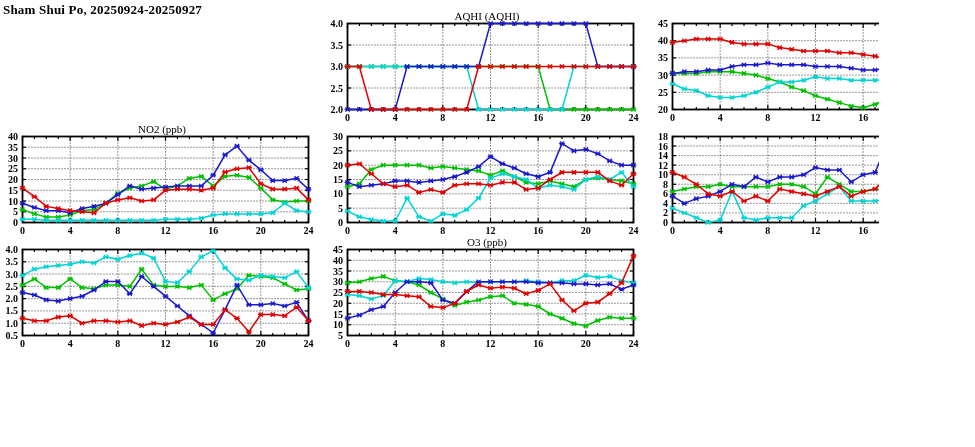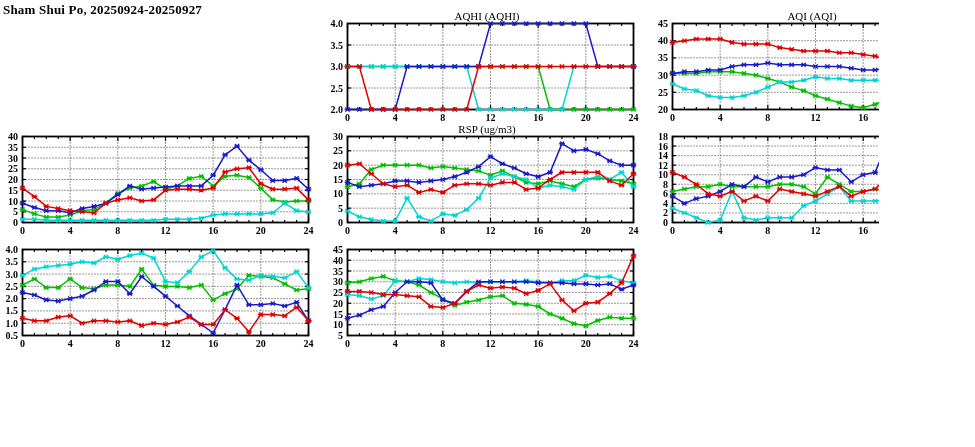--- a/index.html
+++ b/index.html
@@ -204,21 +204,20 @@
         <path d="M246.01666666666665 43.5H251.81666666666666M246.81666666666666 41.4L251.01666666666665 45.6M246.81666666666666 45.6L251.01666666666665 41.4" stroke="#e00000" stroke-width="1.3" fill="none"></path>
         <path d="M257.9333333333334 43.5H263.73333333333335M258.73333333333335 41.4L262.9333333333334 45.6M258.73333333333335 45.6L262.9333333333334 41.4" stroke="#e00000" stroke-width="1.3" fill="none"></path>
         <path d="M269.85 43.5H275.65M270.65 41.4L274.85 45.6M270.65 45.6L274.85 41.4" stroke="#e00000" stroke-width="1.3" fill="none"></path>
         <path d="M281.7666666666667 43.5H287.56666666666666M282.56666666666666 41.4L286.7666666666667 45.6M282.56666666666666 45.6L286.7666666666667 41.4" stroke="#e00000" stroke-width="1.3" fill="none"></path>
         <path d="M293.68333333333334 43.5H299.4833333333333M294.4833333333333 41.4L298.68333333333334 45.6M294.4833333333333 45.6L298.68333333333334 41.4" stroke="#e00000" stroke-width="1.3" fill="none"></path>
         <path d="M305.6 43.5H311.4M306.4 41.4L310.6 45.6M306.4 45.6L310.6 41.4" stroke="#e00000" stroke-width="1.3" fill="none"></path>
       </svg>
   </div>
 
   <div class="chart" style="left:650px;top:10px">
-    <div class="chart-title">AQI (AQI)</div>
     <svg width="320" height="100">
         <line x1="22.5" y1="69.3" x2="308.5" y2="69.3" stroke="#333" stroke-width="1" stroke-dasharray="1,2"></line>
         <line x1="22.5" y1="52.1" x2="308.5" y2="52.1" stroke="#333" stroke-width="1" stroke-dasharray="1,2"></line>
         <line x1="22.5" y1="34.9" x2="308.5" y2="34.9" stroke="#333" stroke-width="1" stroke-dasharray="1,2"></line>
         <line x1="22.5" y1="17.699999999999996" x2="308.5" y2="17.699999999999996" stroke="#333" stroke-width="1" stroke-dasharray="1,2"></line>
         <line x1="70.16666666666666" y1="0.5" x2="70.16666666666666" y2="86.5" stroke="#333" stroke-width="1" stroke-dasharray="1,2"></line>
         <line x1="117.83333333333333" y1="0.5" x2="117.83333333333333" y2="86.5" stroke="#333" stroke-width="1" stroke-dasharray="1,2"></line>
         <line x1="165.5" y1="0.5" x2="165.5" y2="86.5" stroke="#333" stroke-width="1" stroke-dasharray="1,2"></line>
         <line x1="213.16666666666666" y1="0.5" x2="213.16666666666666" y2="86.5" stroke="#333" stroke-width="1" stroke-dasharray="1,2"></line>
         <line x1="260.83333333333337" y1="0.5" x2="260.83333333333337" y2="86.5" stroke="#333" stroke-width="1" stroke-dasharray="1,2"></line>
@@ -399,20 +398,21 @@
         <path d="M246.01666666666665 38.339999999999996H251.81666666666666M246.81666666666666 36.239999999999995L251.01666666666665 40.44M246.81666666666666 40.44L251.01666666666665 36.239999999999995" stroke="#e00000" stroke-width="1.3" fill="none"></path>
         <path d="M257.9333333333334 40.059999999999995H263.73333333333335M258.73333333333335 37.959999999999994L262.9333333333334 42.16M258.73333333333335 42.16L262.9333333333334 37.959999999999994" stroke="#e00000" stroke-width="1.3" fill="none"></path>
         <path d="M269.85 40.059999999999995H275.65M270.65 37.959999999999994L274.85 42.16M270.65 42.16L274.85 37.959999999999994" stroke="#e00000" stroke-width="1.3" fill="none"></path>
         <path d="M281.7666666666667 41.78H287.56666666666666M282.56666666666666 39.68L286.7666666666667 43.88M282.56666666666666 43.88L286.7666666666667 39.68" stroke="#e00000" stroke-width="1.3" fill="none"></path>
         <path d="M293.68333333333334 43.5H299.4833333333333M294.4833333333333 41.4L298.68333333333334 45.6M294.4833333333333 45.6L298.68333333333334 41.4" stroke="#e00000" stroke-width="1.3" fill="none"></path>
         <path d="M305.6 46.940000000000005H311.4M306.4 44.84L310.6 49.040000000000006M306.4 49.040000000000006L310.6 44.84" stroke="#e00000" stroke-width="1.3" fill="none"></path>
       </svg>
   </div>
 
   <div class="chart" style="left:0px;top:123px">
+    <div class="chart-title">NO2 (ppb)</div>
     <svg width="320" height="100">
         <line x1="22.5" y1="75.75" x2="308.5" y2="75.75" stroke="#333" stroke-width="1" stroke-dasharray="1,2"></line>
         <line x1="22.5" y1="65" x2="308.5" y2="65" stroke="#333" stroke-width="1" stroke-dasharray="1,2"></line>
         <line x1="22.5" y1="54.25" x2="308.5" y2="54.25" stroke="#333" stroke-width="1" stroke-dasharray="1,2"></line>
         <line x1="22.5" y1="43.5" x2="308.5" y2="43.5" stroke="#333" stroke-width="1" stroke-dasharray="1,2"></line>
         <line x1="22.5" y1="32.75" x2="308.5" y2="32.75" stroke="#333" stroke-width="1" stroke-dasharray="1,2"></line>
         <line x1="22.5" y1="22" x2="308.5" y2="22" stroke="#333" stroke-width="1" stroke-dasharray="1,2"></line>
         <line x1="22.5" y1="11.25" x2="308.5" y2="11.25" stroke="#333" stroke-width="1" stroke-dasharray="1,2"></line>
         <line x1="70.16666666666666" y1="0.5" x2="70.16666666666666" y2="86.5" stroke="#333" stroke-width="1" stroke-dasharray="1,2"></line>
         <line x1="117.83333333333333" y1="0.5" x2="117.83333333333333" y2="86.5" stroke="#333" stroke-width="1" stroke-dasharray="1,2"></line>
@@ -605,21 +605,20 @@
         <path d="M246.01666666666665 31.675000000000004H251.81666666666666M246.81666666666666 29.575000000000003L251.01666666666665 33.775000000000006M246.81666666666666 33.775000000000006L251.01666666666665 29.575000000000003" stroke="#e00000" stroke-width="1.3" fill="none"></path>
         <path d="M257.9333333333334 47.800000000000004H263.73333333333335M258.73333333333335 45.7L262.9333333333334 49.900000000000006M258.73333333333335 49.900000000000006L262.9333333333334 45.7" stroke="#e00000" stroke-width="1.3" fill="none"></path>
         <path d="M269.85 53.175000000000004H275.65M270.65 51.075L274.85 55.275000000000006M270.65 55.275000000000006L274.85 51.075" stroke="#e00000" stroke-width="1.3" fill="none"></path>
         <path d="M281.7666666666667 53.175000000000004H287.56666666666666M282.56666666666666 51.075L286.7666666666667 55.275000000000006M282.56666666666666 55.275000000000006L286.7666666666667 51.075" stroke="#e00000" stroke-width="1.3" fill="none"></path>
         <path d="M293.68333333333334 52.1H299.4833333333333M294.4833333333333 50L298.68333333333334 54.2M294.4833333333333 54.2L298.68333333333334 50" stroke="#e00000" stroke-width="1.3" fill="none"></path>
         <path d="M305.6 63.925000000000004H311.4M306.4 61.825L310.6 66.025M306.4 66.025L310.6 61.825" stroke="#e00000" stroke-width="1.3" fill="none"></path>
       </svg>
   </div>
 
   <div class="chart" style="left:325px;top:123px">
-    <div class="chart-title">RSP (ug/m3)</div>
     <svg width="320" height="100">
         <line x1="22.5" y1="72.16666666666667" x2="308.5" y2="72.16666666666667" stroke="#333" stroke-width="1" stroke-dasharray="1,2"></line>
         <line x1="22.5" y1="57.83333333333334" x2="308.5" y2="57.83333333333334" stroke="#333" stroke-width="1" stroke-dasharray="1,2"></line>
         <line x1="22.5" y1="43.5" x2="308.5" y2="43.5" stroke="#333" stroke-width="1" stroke-dasharray="1,2"></line>
         <line x1="22.5" y1="29.16666666666667" x2="308.5" y2="29.16666666666667" stroke="#333" stroke-width="1" stroke-dasharray="1,2"></line>
         <line x1="22.5" y1="14.83333333333333" x2="308.5" y2="14.83333333333333" stroke="#333" stroke-width="1" stroke-dasharray="1,2"></line>
         <line x1="70.16666666666666" y1="0.5" x2="70.16666666666666" y2="86.5" stroke="#333" stroke-width="1" stroke-dasharray="1,2"></line>
         <line x1="117.83333333333333" y1="0.5" x2="117.83333333333333" y2="86.5" stroke="#333" stroke-width="1" stroke-dasharray="1,2"></line>
         <line x1="165.5" y1="0.5" x2="165.5" y2="86.5" stroke="#333" stroke-width="1" stroke-dasharray="1,2"></line>
         <line x1="213.16666666666666" y1="0.5" x2="213.16666666666666" y2="86.5" stroke="#333" stroke-width="1" stroke-dasharray="1,2"></line>
@@ -1216,20 +1215,21 @@
         <path d="M246.01666666666665 82.81428571428572H251.81666666666666M246.81666666666666 80.71428571428572L251.01666666666665 84.91428571428571M246.81666666666666 84.91428571428571L251.01666666666665 80.71428571428572" stroke="#e00000" stroke-width="1.3" fill="none"></path>
         <path d="M257.9333333333334 65.61428571428571H263.73333333333335M258.73333333333335 63.51428571428571L262.9333333333334 67.71428571428571M258.73333333333335 67.71428571428571L262.9333333333334 63.51428571428571" stroke="#e00000" stroke-width="1.3" fill="none"></path>
         <path d="M269.85 65.61428571428571H275.65M270.65 63.51428571428571L274.85 67.71428571428571M270.65 67.71428571428571L274.85 63.51428571428571" stroke="#e00000" stroke-width="1.3" fill="none"></path>
         <path d="M281.7666666666667 66.84285714285714H287.56666666666666M282.56666666666666 64.74285714285715L286.7666666666667 68.94285714285714M282.56666666666666 68.94285714285714L286.7666666666667 64.74285714285715" stroke="#e00000" stroke-width="1.3" fill="none"></path>
         <path d="M293.68333333333334 58.24285714285715H299.4833333333333M294.4833333333333 56.142857142857146L298.68333333333334 60.34285714285715M294.4833333333333 60.34285714285715L298.68333333333334 56.142857142857146" stroke="#e00000" stroke-width="1.3" fill="none"></path>
         <path d="M305.6 71.75714285714285H311.4M306.4 69.65714285714286L310.6 73.85714285714285M306.4 73.85714285714285L310.6 69.65714285714286" stroke="#e00000" stroke-width="1.3" fill="none"></path>
       </svg>
   </div>
 
   <div class="chart" style="left:325px;top:236px">
+    <div class="chart-title">O3 (ppb)</div>
     <svg width="320" height="100">
         <line x1="22.5" y1="75.75" x2="308.5" y2="75.75" stroke="#333" stroke-width="1" stroke-dasharray="1,2"></line>
         <line x1="22.5" y1="65" x2="308.5" y2="65" stroke="#333" stroke-width="1" stroke-dasharray="1,2"></line>
         <line x1="22.5" y1="54.25" x2="308.5" y2="54.25" stroke="#333" stroke-width="1" stroke-dasharray="1,2"></line>
         <line x1="22.5" y1="43.5" x2="308.5" y2="43.5" stroke="#333" stroke-width="1" stroke-dasharray="1,2"></line>
         <line x1="22.5" y1="32.75" x2="308.5" y2="32.75" stroke="#333" stroke-width="1" stroke-dasharray="1,2"></line>
         <line x1="22.5" y1="22" x2="308.5" y2="22" stroke="#333" stroke-width="1" stroke-dasharray="1,2"></line>
         <line x1="22.5" y1="11.25" x2="308.5" y2="11.25" stroke="#333" stroke-width="1" stroke-dasharray="1,2"></line>
         <line x1="70.16666666666666" y1="0.5" x2="70.16666666666666" y2="86.5" stroke="#333" stroke-width="1" stroke-dasharray="1,2"></line>
         <line x1="117.83333333333333" y1="0.5" x2="117.83333333333333" y2="86.5" stroke="#333" stroke-width="1" stroke-dasharray="1,2"></line>

